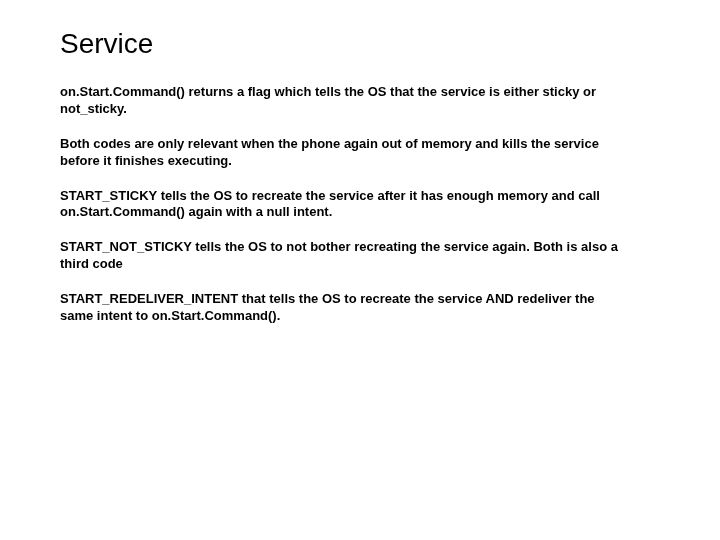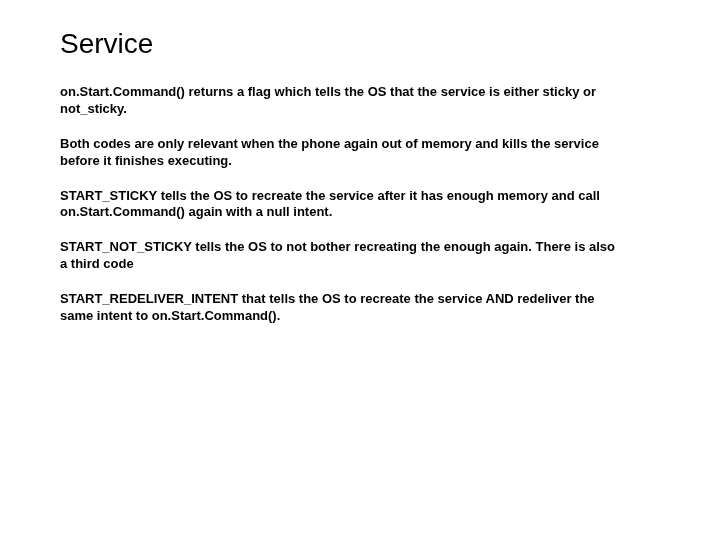--- a/index.html
+++ b/index.html
@@ -29,14 +29,14 @@
     }
   </style>
 </head>
 <body>
 
 <h1 class="title">Service</h1>
 
 <p class="paragraph">on.Start.Command() returns a flag which tells the OS that the service is either sticky or not_sticky.</p>
 <p class="paragraph">Both codes are only relevant when the phone again out of memory and kills the service before it finishes executing.</p>
 <p class="paragraph">START_STICKY tells the OS to recreate the service after it has enough memory and call on.Start.Command() again with a null intent.</p>
-<p class="paragraph">START_NOT_STICKY tells the OS to not bother recreating the enough again. There is also a third code</p>
+<p class="paragraph">START_NOT_STICKY tells the OS to not bother recreating the service again. Both is also a third code</p>
 <p class="paragraph">START_REDELIVER_INTENT that tells the OS to recreate the service AND redeliver the same intent to on.Start.Command().</p>
 
 </body></html>

